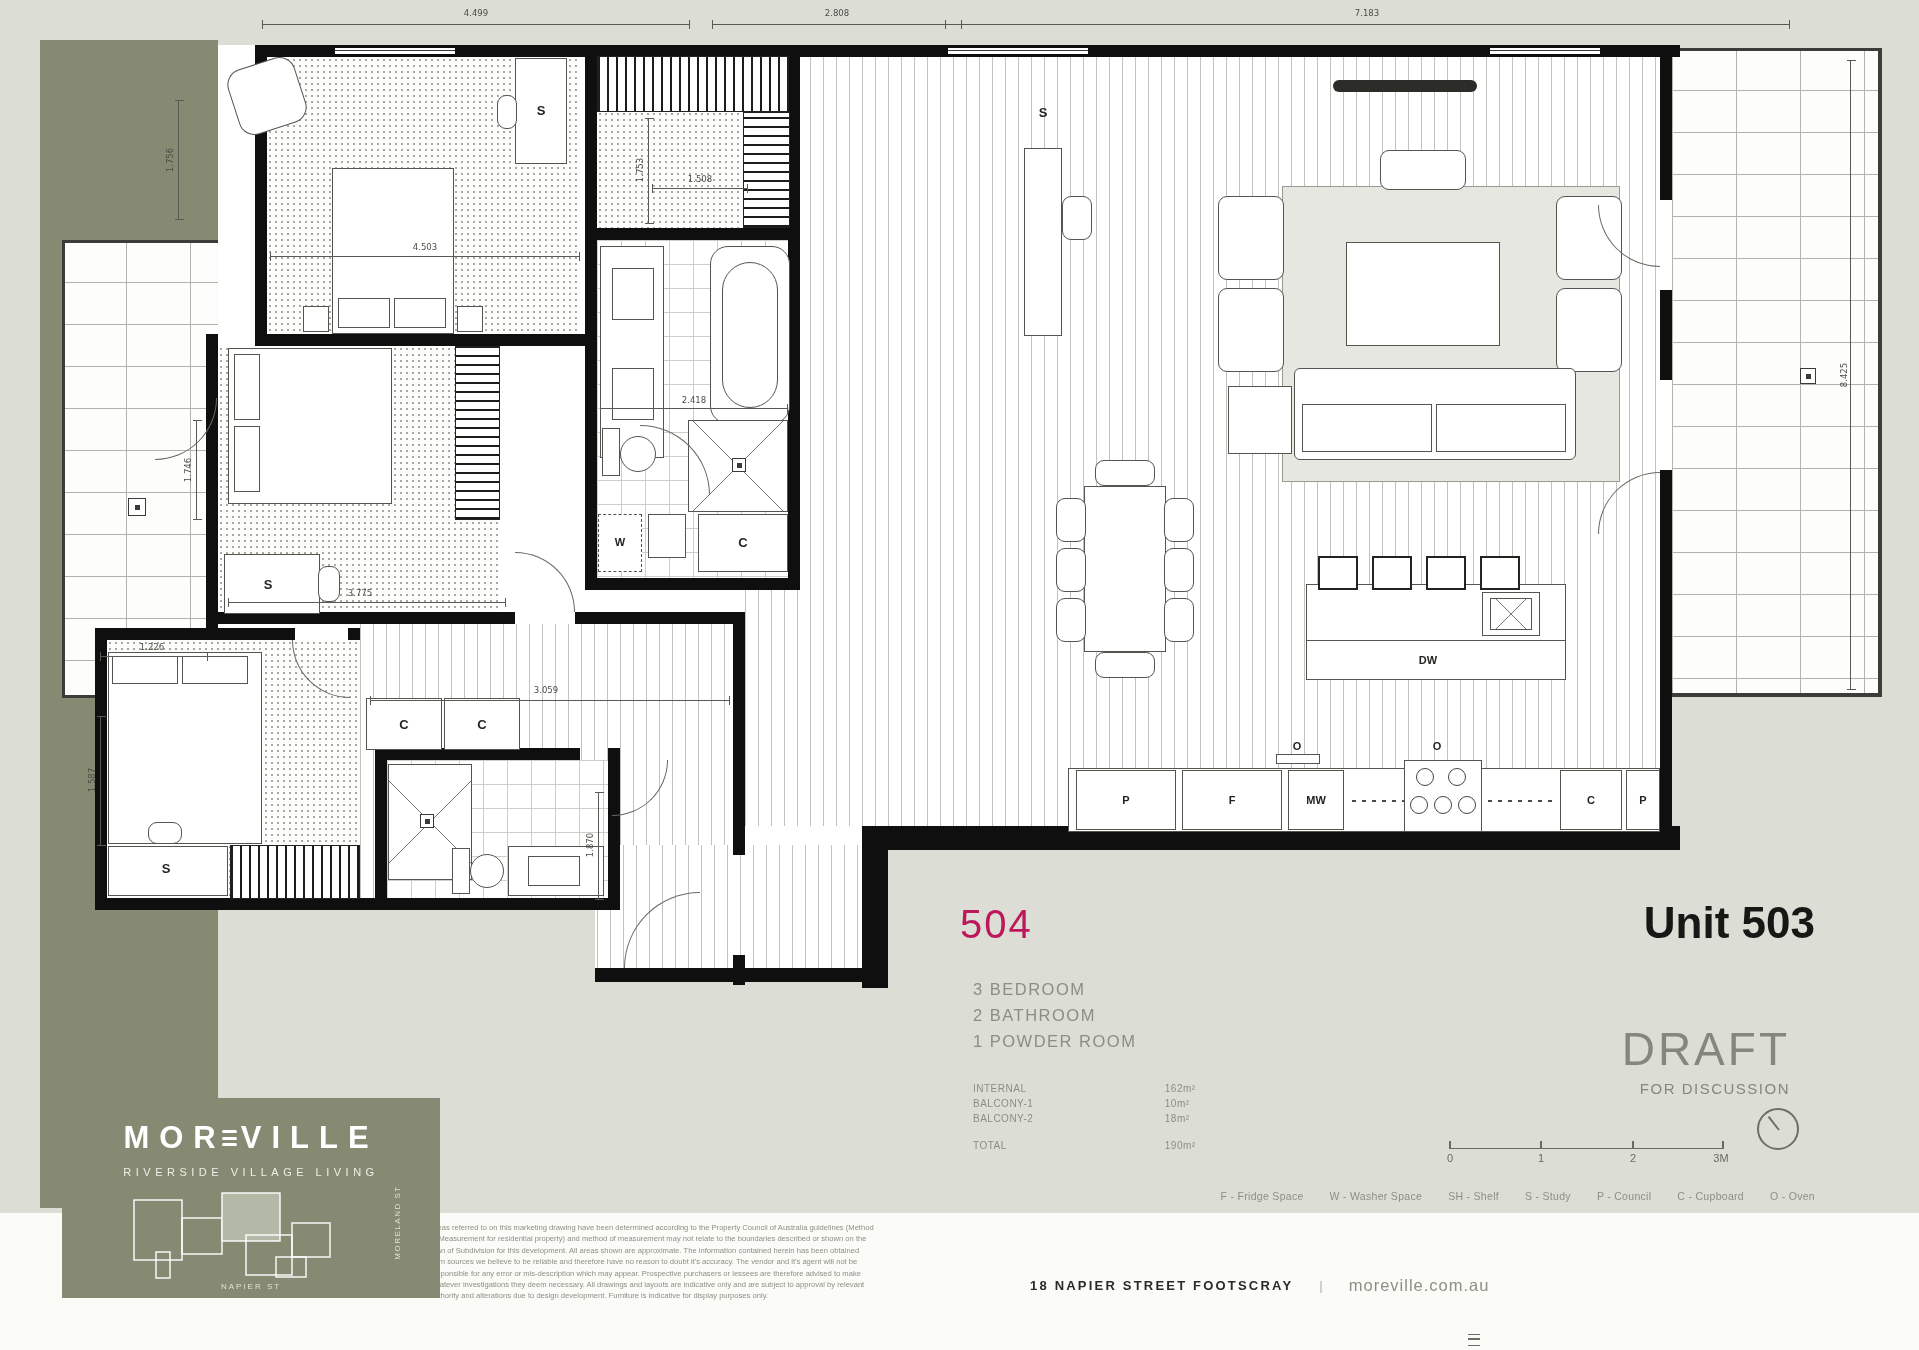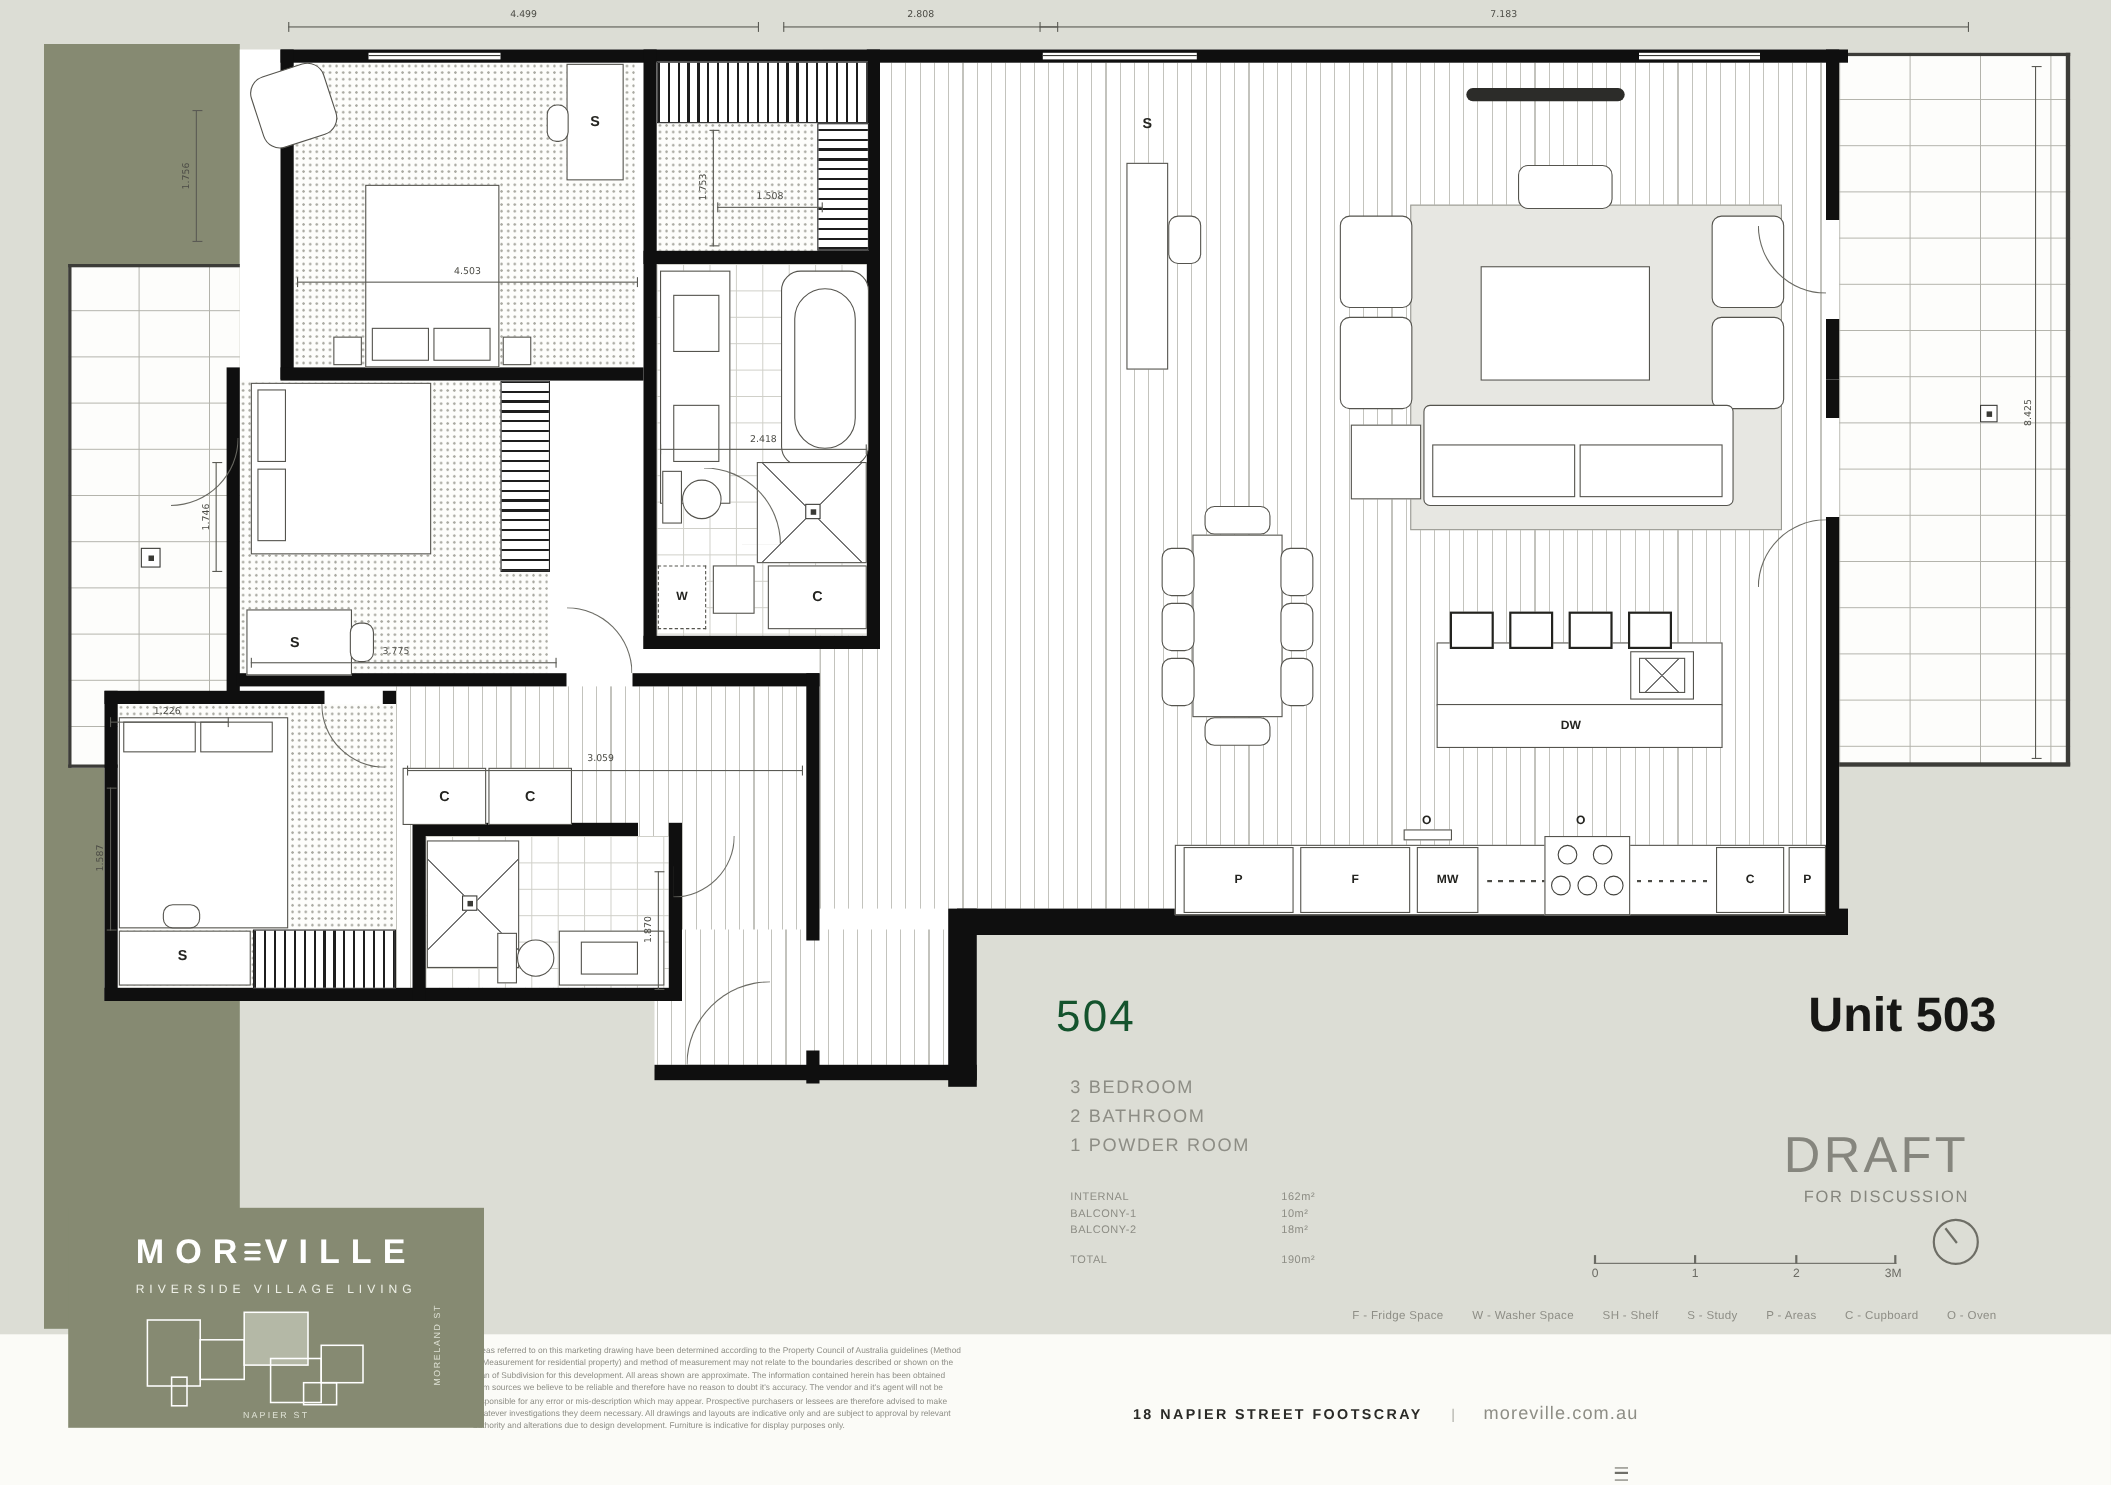--- a/index.html
+++ b/index.html
@@ -49,21 +49,21 @@
   .dim-v{position:absolute;border-left:1px solid #5a5a54;}
   .dim-v::before,.dim-v::after{content:"";position:absolute;height:1px;width:9px;background:#5a5a54;left:-4px;}
   .dim-v::before{top:0;} .dim-v::after{bottom:0;}
   .dimlbl{position:absolute;font:8.5px "DejaVu Sans",sans-serif;color:#4c4c46;
     transform:translate(-50%,-50%);white-space:nowrap;}
   .dimlbl.rot{transform:translate(-50%,-50%) rotate(-90deg);}
   .lbl{position:absolute;font:bold 13px "Liberation Sans",sans-serif;color:#242420;
     transform:translate(-50%,-50%);white-space:nowrap;}
   .lbl.small{font-size:11px;}
   
-  .neighbor-num{position:absolute;left:960px;top:902px;font-size:40px;letter-spacing:2px;color:#14532d;}
+  .neighbor-num{position:absolute;left:960px;top:902px;font-size:40px;letter-spacing:2px;color:#be185d;}
   .unit-title{position:absolute;left:1520px;top:898px;width:295px;text-align:right;
     font-size:44px;font-weight:bold;color:#171715;}
   .summary{position:absolute;left:973px;top:980px;width:290px;color:#8d8d85;}
   .summary .line{font-size:16.5px;letter-spacing:1.5px;margin-bottom:7px;}
   .summary table{width:100%;border-collapse:collapse;margin-top:30px;font-size:10px;letter-spacing:0.5px;}
   .summary td{padding:2px 0;}
   .summary td.v{text-align:left;}
   .summary .total td{padding-top:14px;}
   .draftblock{position:absolute;left:1468px;top:1022px;width:322px;text-align:right;color:#86867e;}
   .draftblock .d1{font-size:46px;letter-spacing:3px;}
@@ -358,21 +358,21 @@
 
   <div class="north">
     <div class="hand"></div>
   </div>
 
   <div class="legendrow">
     <span>F - Fridge Space</span>
     <span>W - Washer Space</span>
     <span>SH - Shelf</span>
     <span>S - Study</span>
-    <span>P - Areas</span>
+    <span>P - Council</span>
     <span>C - Cupboard</span>
     <span>O - Oven</span>
   </div>
 
   <div class="footerband"></div>
   <div class="disclaimer">Areas referred to on this marketing drawing have been determined according to the Property Council of Australia guidelines (Method of Measurement for residential property) and method of measurement may not relate to the boundaries described or shown on the Plan of Subdivision for this development. All areas shown are approximate. The information contained herein has been obtained from sources we believe to be reliable and therefore have no reason to doubt it's accuracy. The vendor and it's agent will not be responsible for any error or mis-description which may appear. Prospective purchasers or lessees are therefore advised to make whatever investigations they deem necessary. All drawings and layouts are indicative only and are subject to approval by relevant authority and alterations due to design development. Furniture is indicative for display purposes only.</div>
   <div class="address">
     <span class="a1">18 NAPIER STREET FOOTSCRAY</span>
     <span class="sep">|</span>
     <span class="a2">moreville.com.au</span>

